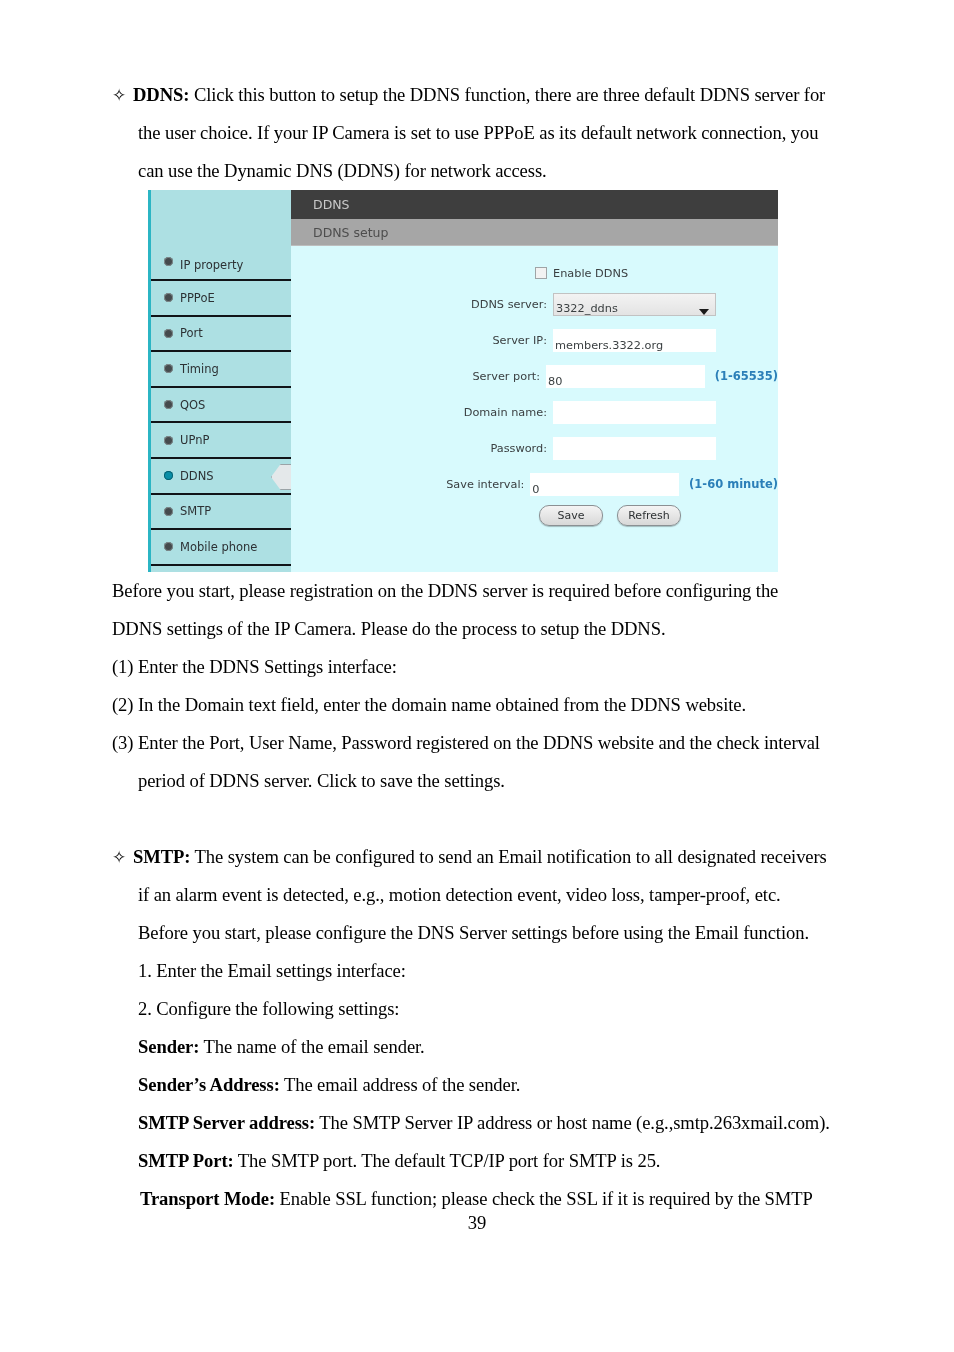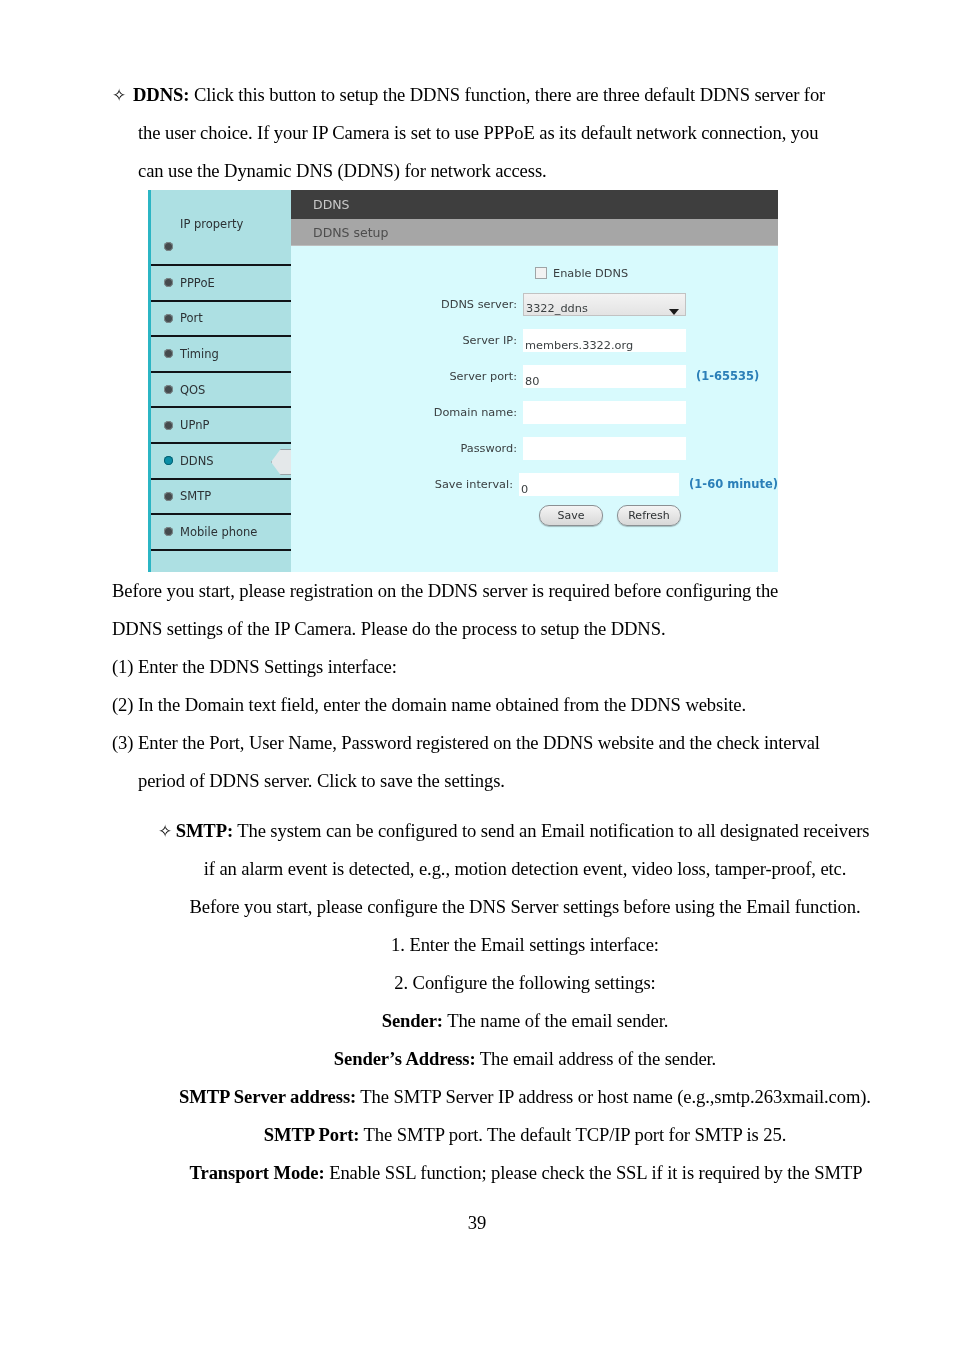--- a/index.html
+++ b/index.html
@@ -76,21 +76,22 @@
     position: relative;
     height: 35.6px;
     box-sizing: border-box;
     border-bottom: 2px solid #111418;
     display: flex;
     align-items: center;
     padding-left: 29px;
     background: #ade0e3;
   }
   .side-item:first-child {
-    height: 76px;
+    height: 91px;
+    align-items: flex-end;
     padding-bottom: 7px;
   }
   .side-dot {
     position: absolute;
     left: 13px;
     width: 9px; height: 9px;
     border-radius: 50%;
     background: #454a4d;
     box-shadow: 0 0 0 1px #7f8b8d inset;
   }
@@ -160,21 +161,21 @@
     position: relative;
     padding-top: 12px;
   }
   .form-row {
     display: flex;
     align-items: center;
     height: 36px;
     position: relative;
   }
   .form-label {
-    width: 232px;
+    width: 262px;
     text-align: right;
     padding-right: 6px;
     box-sizing: border-box;
     font-size: 11.3px;
     color: #3b4042;
     font-family: "DejaVu Sans", sans-serif;
   }
   .form-field {
     width: 163px;
     height: 23px;
@@ -395,21 +396,21 @@
 
   <div class="doc-block" style="left:112px; top:572px; width:800px;">
     <div class="doc-line">Before you start, please registration on the DDNS server is required before configuring the</div>
     <div class="doc-line">DDNS settings of the IP Camera.    Please do the process to setup the DDNS.</div>
     <div class="doc-line">(1) Enter the DDNS Settings interface:</div>
     <div class="doc-line">(2) In the Domain text field, enter the domain name obtained from the DDNS website.</div>
     <div class="doc-line">(3) Enter the Port, User Name, Password registered on the DDNS website and the check interval</div>
     <div class="doc-line" style="padding-left:26px;">period of DDNS server.    Click to save the settings.</div>
   </div>
 
-  <div class="doc-block" style="left:112px; top:812px; width:800px;text-align:center;">
+  <div class="doc-block" style="left:112px; top:838px; width:800px;">
     <div class="doc-line">
       <span class="bullet-marker">✧</span><b>SMTP:</b> <span>The system can be configured to send an Email notification to all designated receivers</span>
     </div>
     <div class="doc-line indent-1">if an alarm event is detected, e.g., motion detection event, video loss, tamper-proof, etc.</div>
     <div class="doc-line indent-1">Before you start, please configure the DNS Server settings before using the Email function.</div>
     <div class="doc-line indent-1">1. Enter the Email settings interface:</div>
     <div class="doc-line indent-1">2. Configure the following settings:</div>
 
     <div class="doc-line indent-1">
       <b>Sender:</b><span> The name of the email sender.</span>

